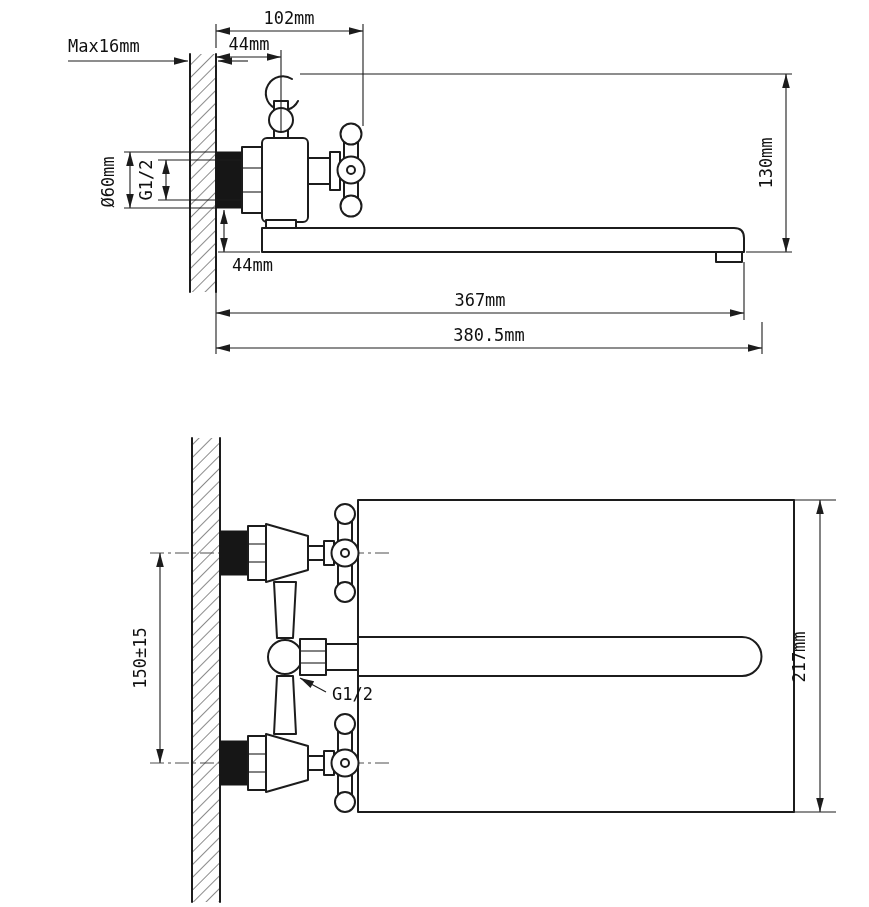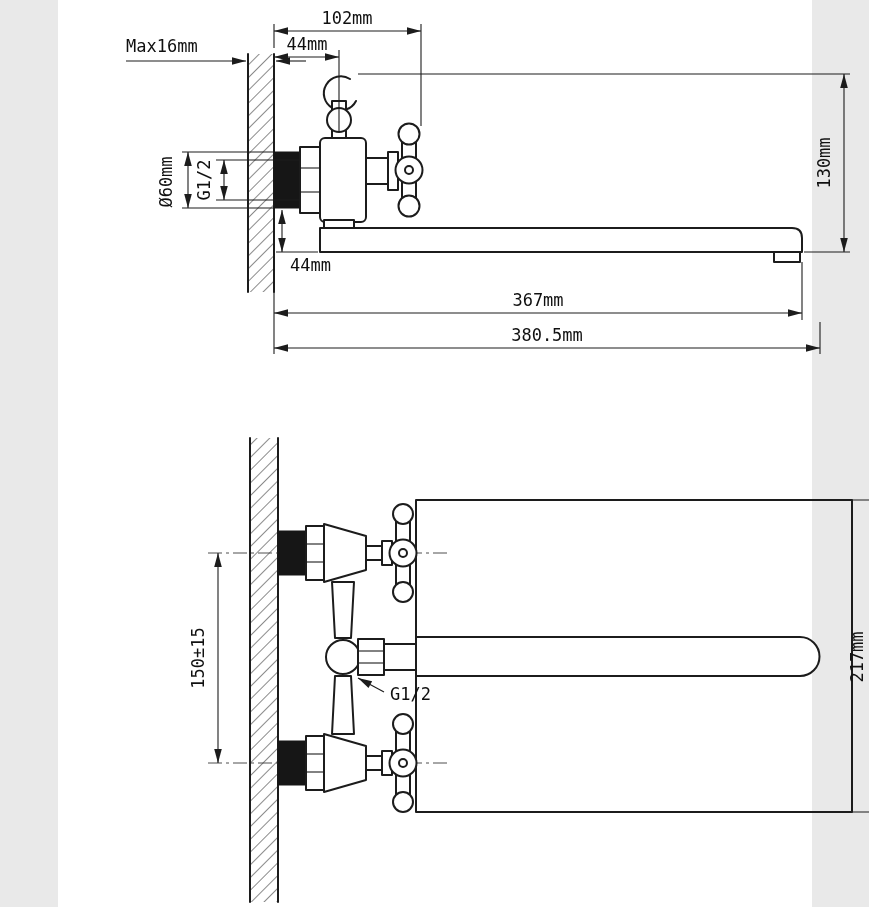--- a/index.html
+++ b/index.html
@@ -1,16 +1,16 @@
 <!DOCTYPE html>
 <html><head>
 <meta charset="utf-8">
 <style>
   html,body{margin:0;padding:0;background:#e9e9e9;}
-  .canvas{width:754px;height:907px;background:#ffffff;position:relative;margin:0 auto;}
+  .canvas{width:869px;height:907px;background:#ffffff;position:relative;margin:0 auto;}
   svg{display:block;}
   .obj{fill:none;stroke:#1c1c1c;stroke-width:2;stroke-linejoin:round;stroke-linecap:round;}
   .objf{fill:#ffffff;stroke:#1c1c1c;stroke-width:2;stroke-linejoin:round;}
   .solid{fill:#161616;stroke:#161616;}
   .thin{fill:none;stroke:#1c1c1c;stroke-width:1.1;}
   .dim{fill:none;stroke:#1c1c1c;stroke-width:1.1;}
   .cl{fill:none;stroke:#3a3a3a;stroke-width:0.9;stroke-dasharray:14 4 3 4;}
   .lbl{font-family:"DejaVu Sans Mono","Liberation Mono",monospace;font-size:17px;fill:#101010;}
 </style>
 </head>

